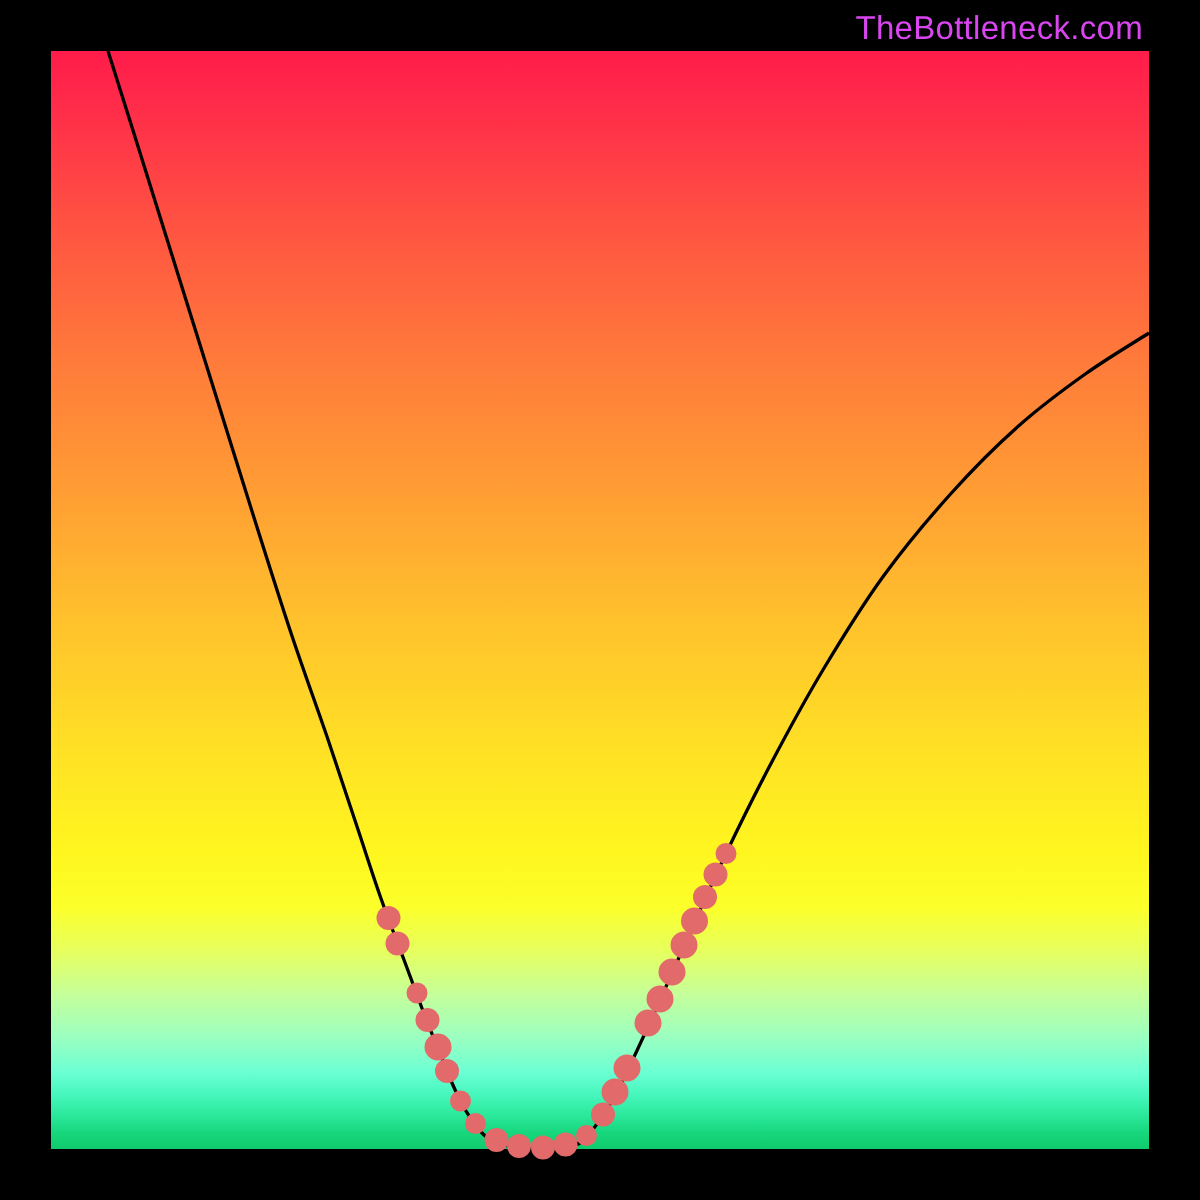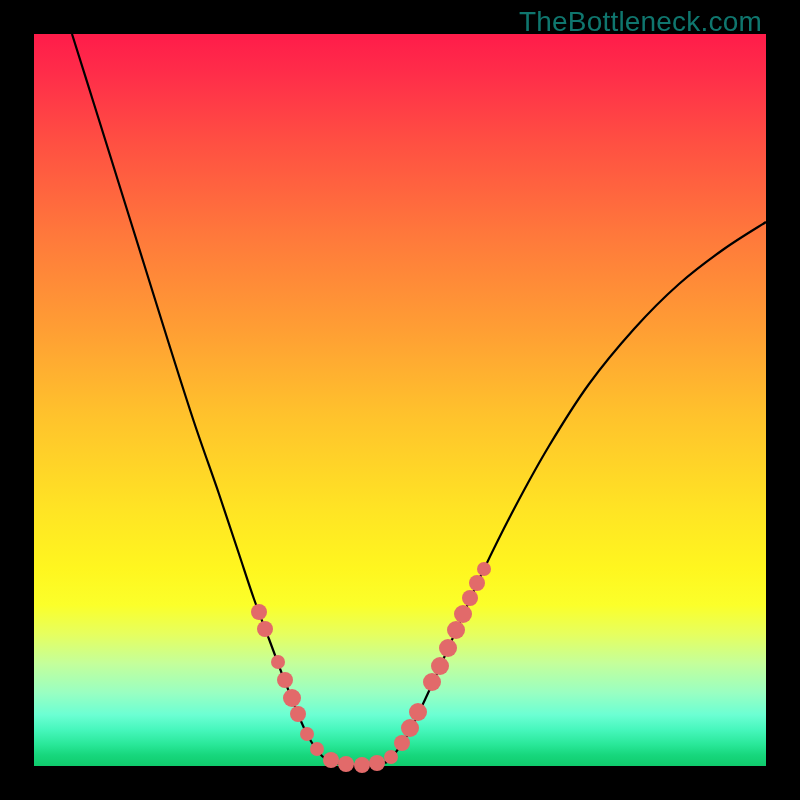--- a/index.html
+++ b/index.html
@@ -50,22 +50,22 @@
       #47f7bd 95%,
       #2ae89a 97%,
       #17d77d 98.5%,
       #0fcb6c 100%
     );
   }
   .watermark {
     position: absolute;
     top: 6px;
     right: 38px;
-    color: #0f766e;
-    font-size: 28px;
+    color: #d946ef;
+    font-size: 22px;
     font-weight: 500;
     letter-spacing: 0.2px;
     user-select: none;
   }
   svg.curve {
     position: absolute;
     left: 0;
     top: 0;
     width: 732px;
     height: 732px;

